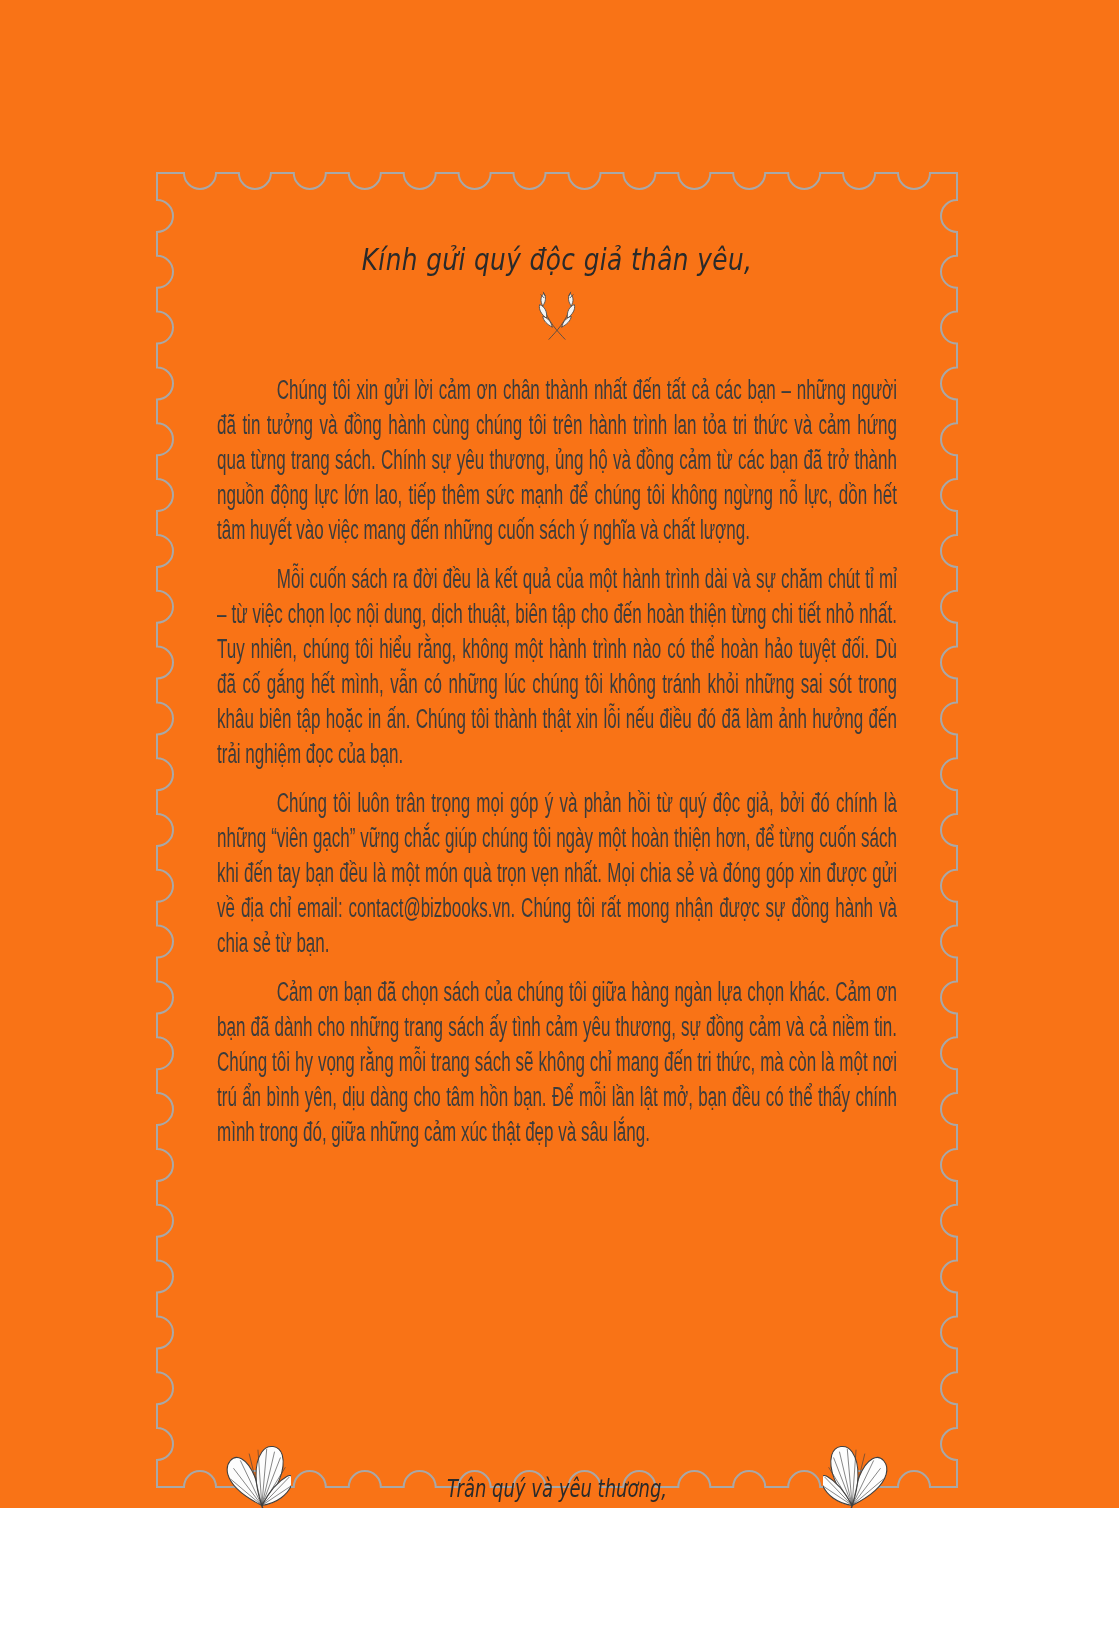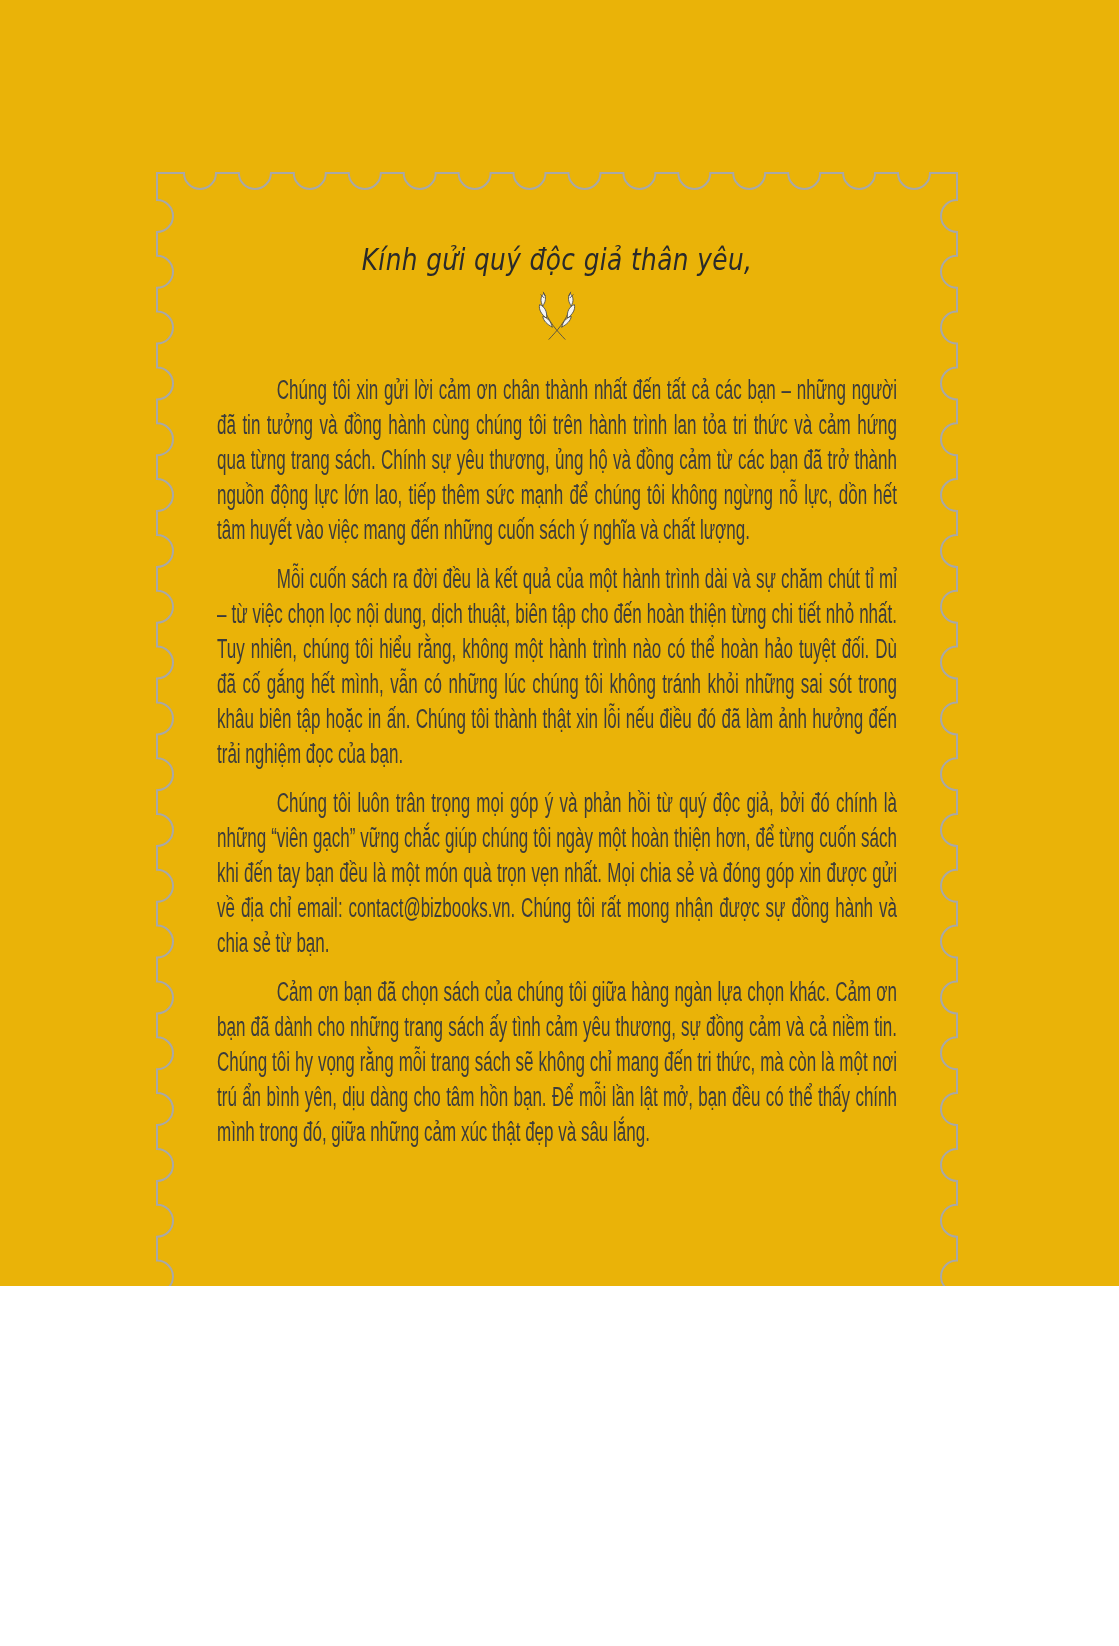--- a/index.html
+++ b/index.html
@@ -1,17 +1,17 @@
 <!DOCTYPE html>
 <html><head>
 <meta charset="utf-8">
 <style>
   html,body { margin:0; padding:0; background:#ffffff; }
   .page {
-    position:relative; width:1119px; height:1286px; background:#eab308;
+    position:relative; width:1119px; height:1508px; background:#f97316;
     overflow:hidden; font-family:"Liberation Sans", sans-serif; color:#3c3c3c;
   }
   .stamp-border {
     position:absolute; left:155px; top:171px; pointer-events:none;
   }
   .content {
     position:absolute; left:157px; top:173px; width:800px; height:1314px;
     box-sizing:border-box; padding:66px 60px 0 60px;
   }
   .letter-title {
@@ -100,20 +100,24 @@
           <path d="M40,64 L45,6"></path>
           <path d="M40,64 L53,9"></path>
           <path d="M40,64 L59,15"></path>
           <path d="M40,64 L64,25"></path>
           <path d="M40,64 L68,35"></path>
           <path d="M40,64 L70,44"></path>
         </g>
       </g>
     </svg>
 
+    <div class="footer-center">
+      <div class="signoff">Trân quý và yêu thương,</div>
+      <div class="company">CÔNG TY CỔ PHẦN SÁCH BIZBOOKS</div>
+    </div>
 
     <svg class="leaf leaf-right" width="96" height="172" viewBox="0 0 70 125">
       <g stroke="#3f3f3f" fill="#fdfdfd" stroke-width="1.1" stroke-linecap="round" stroke-linejoin="round">
         <path d="M40,64 C46,84 54,104 63,121" fill="none" stroke-width="1.5"></path>
         <path d="M40,64 C24,56 9,46 5,32 C2,21 10,11 19,16 C30,22 38,44 40,64 Z"></path>
         <path d="M40,64 C33,44 31,22 40,9 C46,0 58,2 61,12 C65,27 56,48 40,64 Z"></path>
         <path d="M40,64 C47,51 57,39 66,34 C71,31 73,36 71,42 C67,53 55,62 40,64 Z"></path>
         <g stroke-width="0.65" fill="none">
           <path d="M40,64 L8,37"></path>
           <path d="M40,64 L11,26"></path>

